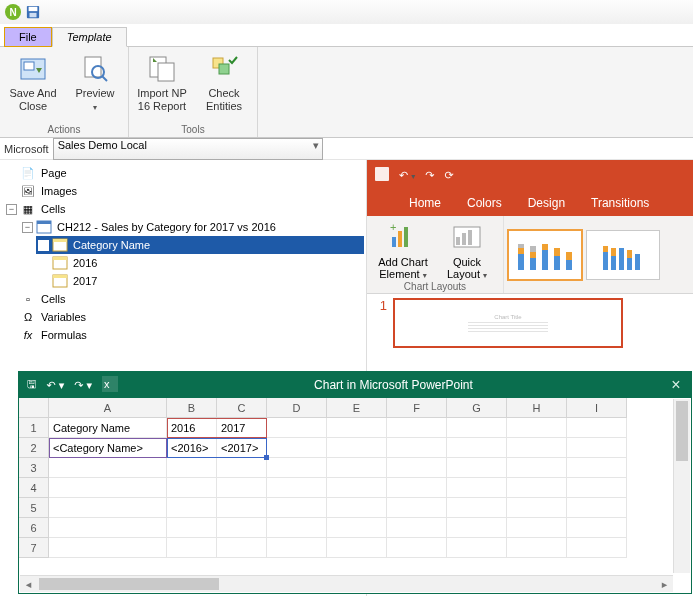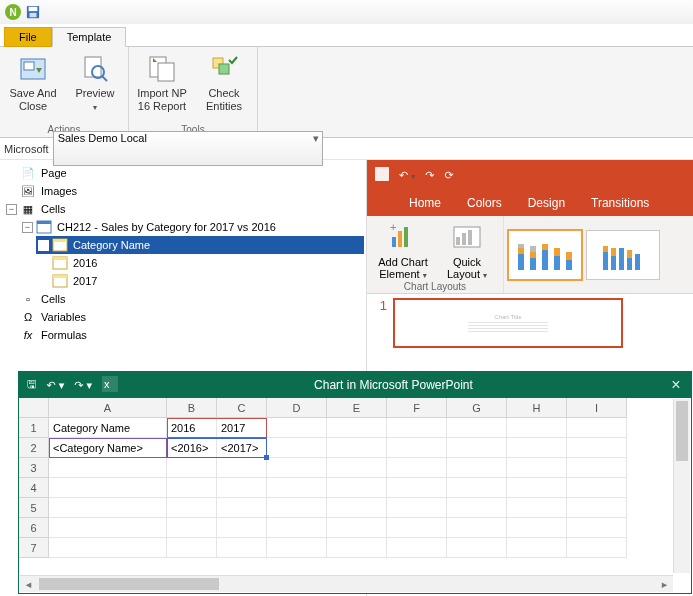--- a/index.html
+++ b/index.html
@@ -7,35 +7,35 @@
 
 
 .qat { height: 24px; background: linear-gradient(#fdfdfd,#f0f0f0); display: flex; align-items: center; padding: 0 4px; gap: 2px; }
 .qat-icon { width: 18px; height: 18px; display: flex; align-items: center; justify-content: center; cursor: pointer; }
 .app-icon { background: #76b729; color: #fff; border-radius: 50%; width: 16px; height: 16px; display:flex;align-items:center;justify-content:center;font-weight:bold;font-size:10px;}
 .save-ico svg{width:14px;height:14px;}
 
 
 .tabstrip { height: 22px; display: flex; align-items: flex-end; padding-left: 4px; gap:0; background:#fff;}
 .tab { padding: 3px 14px; border:1px solid transparent; cursor:pointer; position:relative; top:1px;}
-.tab.file { background: #eab308; color:#000; border:1px solid #e0a000;}
-.tab.active { background:#f5f5f5; border:1px solid #c9c9c9; border-bottom:1px solid #f5f5f5;}
+.tab.file { background: #c4b5fd; color:#000; border:1px solid #e0a000;}
+.tab.active { background:#f5f5f5; border:1px solid #c9c9c9; border-bottom:1px solid #f5f5f5;font-style:italic;}
 .ribbon { height: 92px; background:#f5f5f5; border-top:1px solid #c9c9c9; border-bottom:1px solid #c9c9c9; display:flex;}
 .group { border-right:1px solid #d6d6d6; padding:3px 6px 1px 6px; display:flex; flex-direction:column; align-items:center;}
 .group-items { display:flex; gap:8px; flex:1;}
 .bigbtn { width:54px; display:flex; flex-direction:column; align-items:center; justify-content:flex-start; padding-top:3px; cursor:pointer; text-align:center; line-height:1.15;}
 .bigbtn .ico { width:32px; height:32px; display:flex; align-items:center; justify-content:center; margin-bottom:2px;}
 .bigbtn .lbl { font-size:11px; color:#333;}
 .group-name { font-size:10px; color:#666; text-align:center; padding:1px 0;}
 .caret{font-size:8px; color:#555;}
 
 
 .connrow { height:22px; display:flex; align-items:center; padding:0 4px; gap:4px; border-bottom:1px solid #e5e5e5;}
 .connrow label{color:#333;}
-.conn-sel { flex:0 0 270px; height:35px; border:1px solid #ababab; background:linear-gradient(#fff,#eee); padding:0 16px 0 4px; position:relative; cursor:pointer;}
+.conn-sel { flex:0 0 270px; height:22px; border:1px solid #ababab; background:linear-gradient(#fff,#eee); padding:0 16px 0 4px; position:relative; cursor:pointer;}
 .conn-sel::after{content:"▾"; position:absolute; right:3px; top:0; color:#666;}
 
 
 .mainsplit{ display:flex; height: calc(596px - 24px - 22px - 92px - 22px); }
 .leftpane{ width:367px; border-right:1px solid #ddd; padding:4px 2px; overflow:auto;}
 .rightpane{ flex:1; background:#fff; position:relative;}
 
 
 .tree ul{list-style:none; padding-left:16px;}
 .tree>ul{padding-left:2px;}

